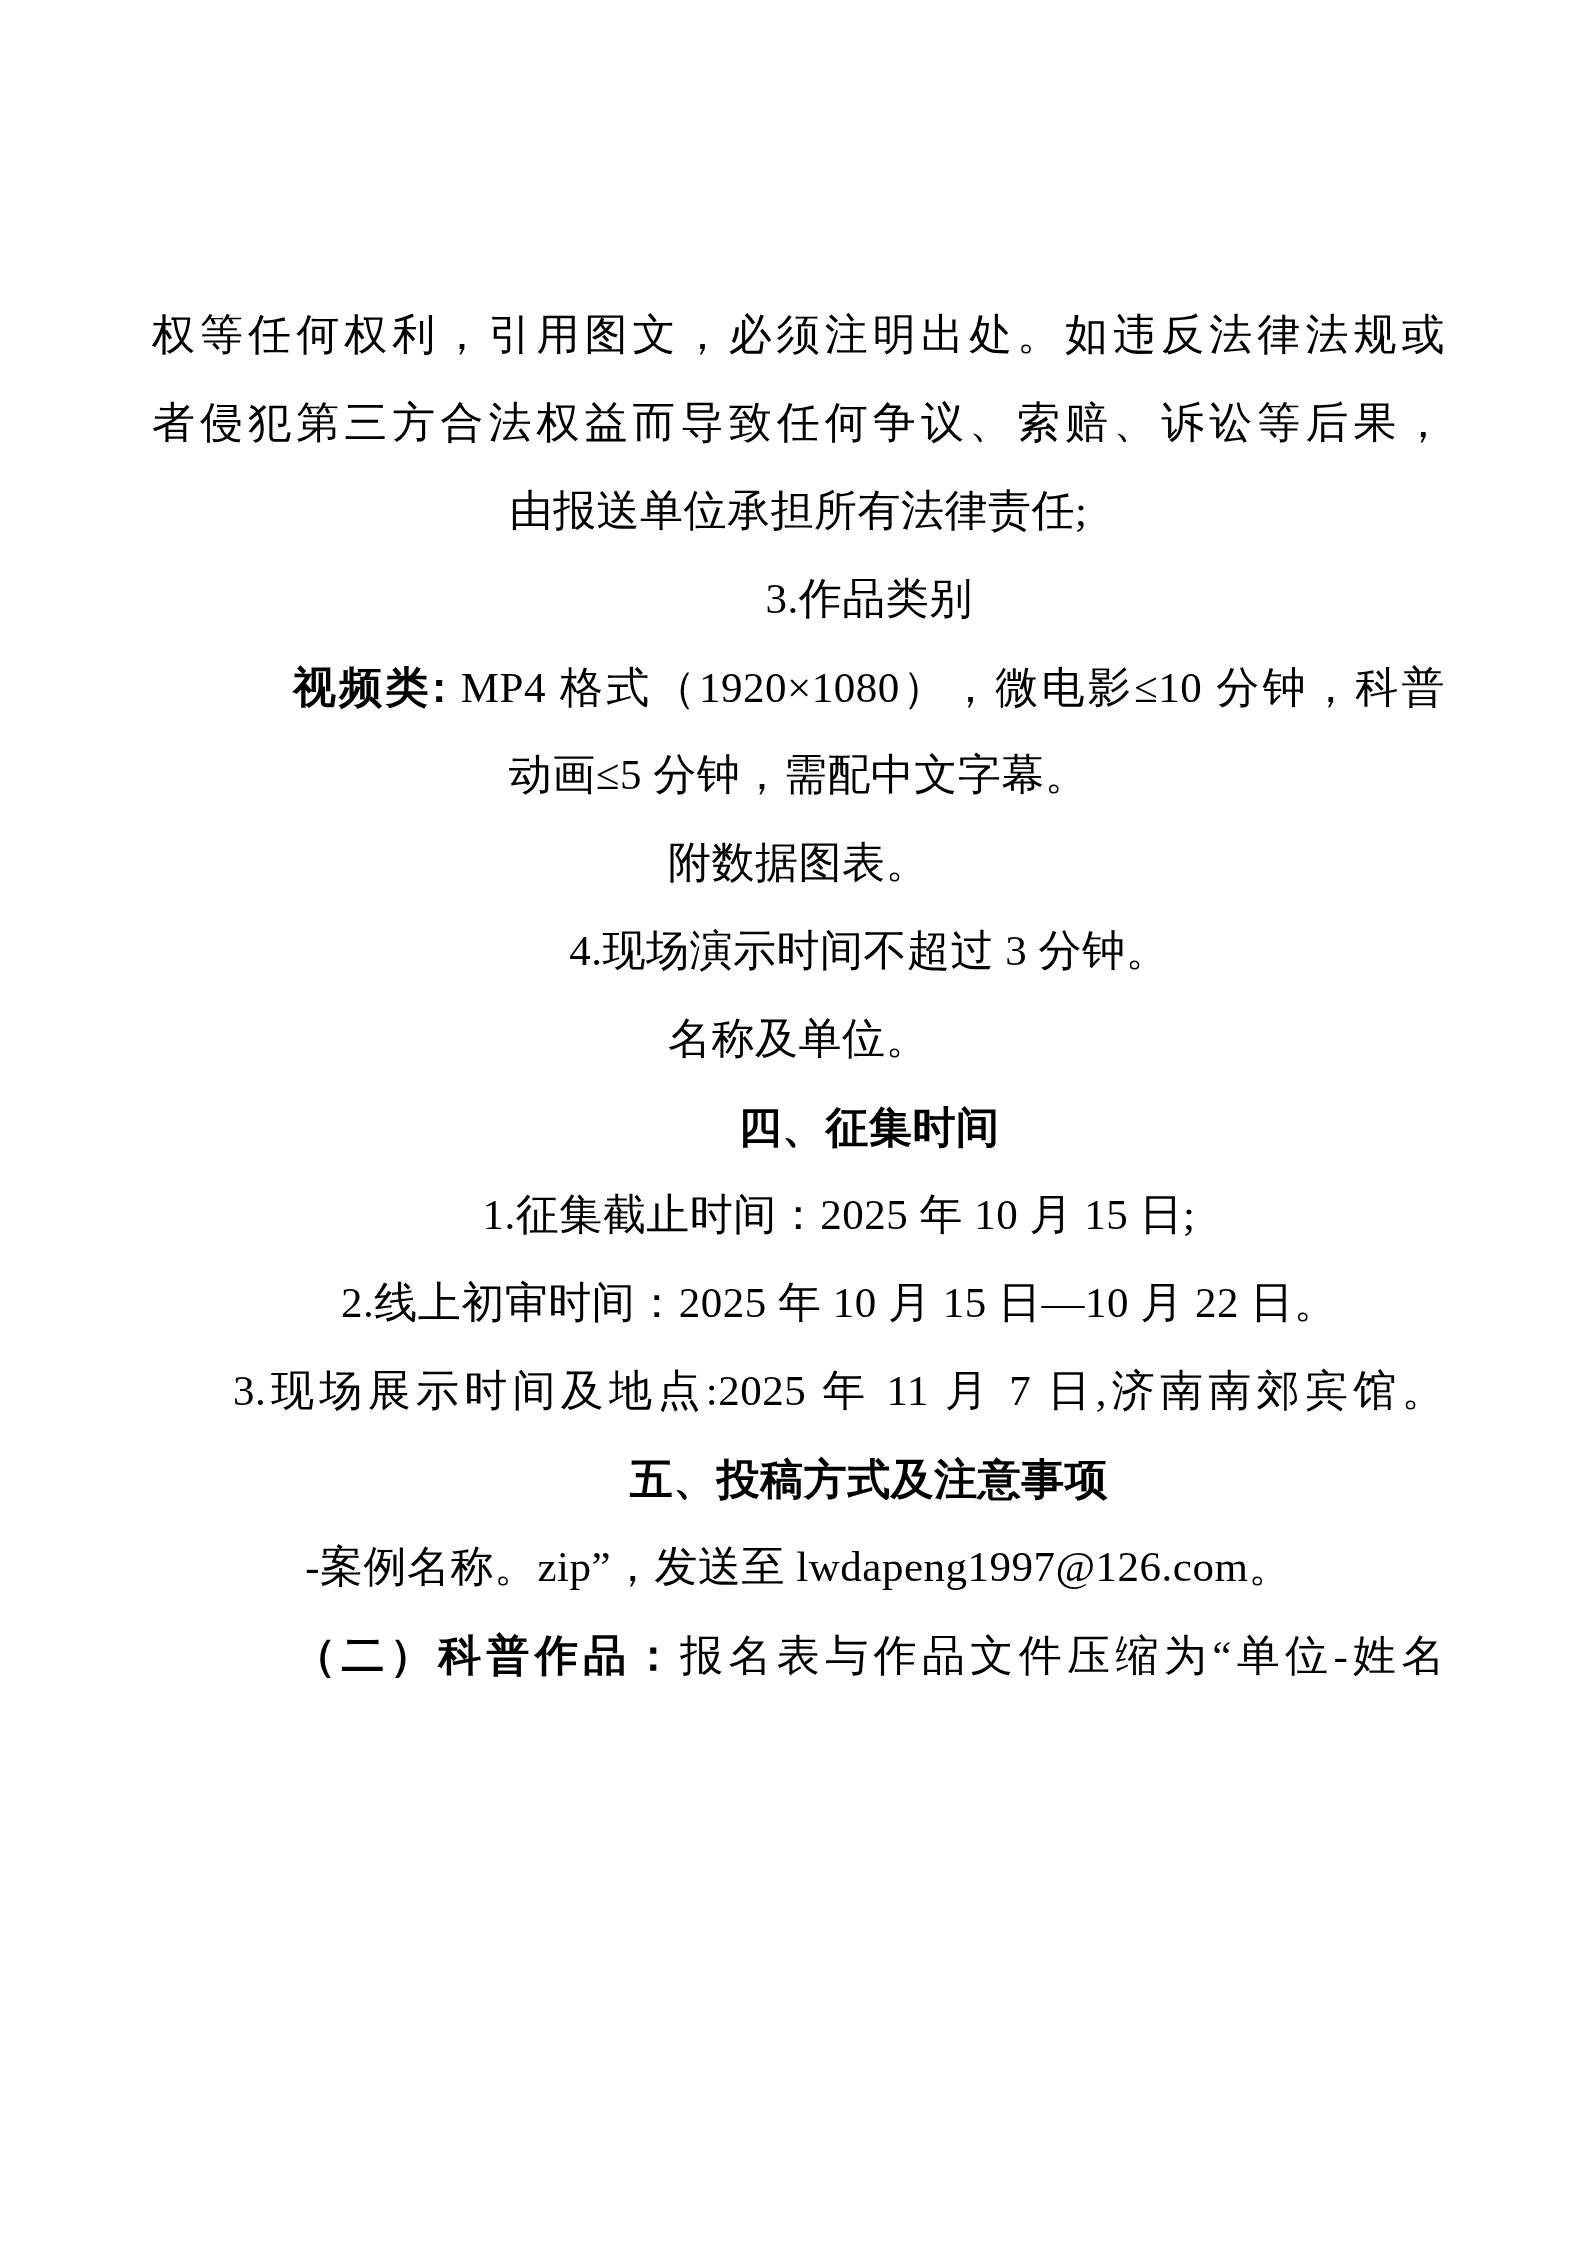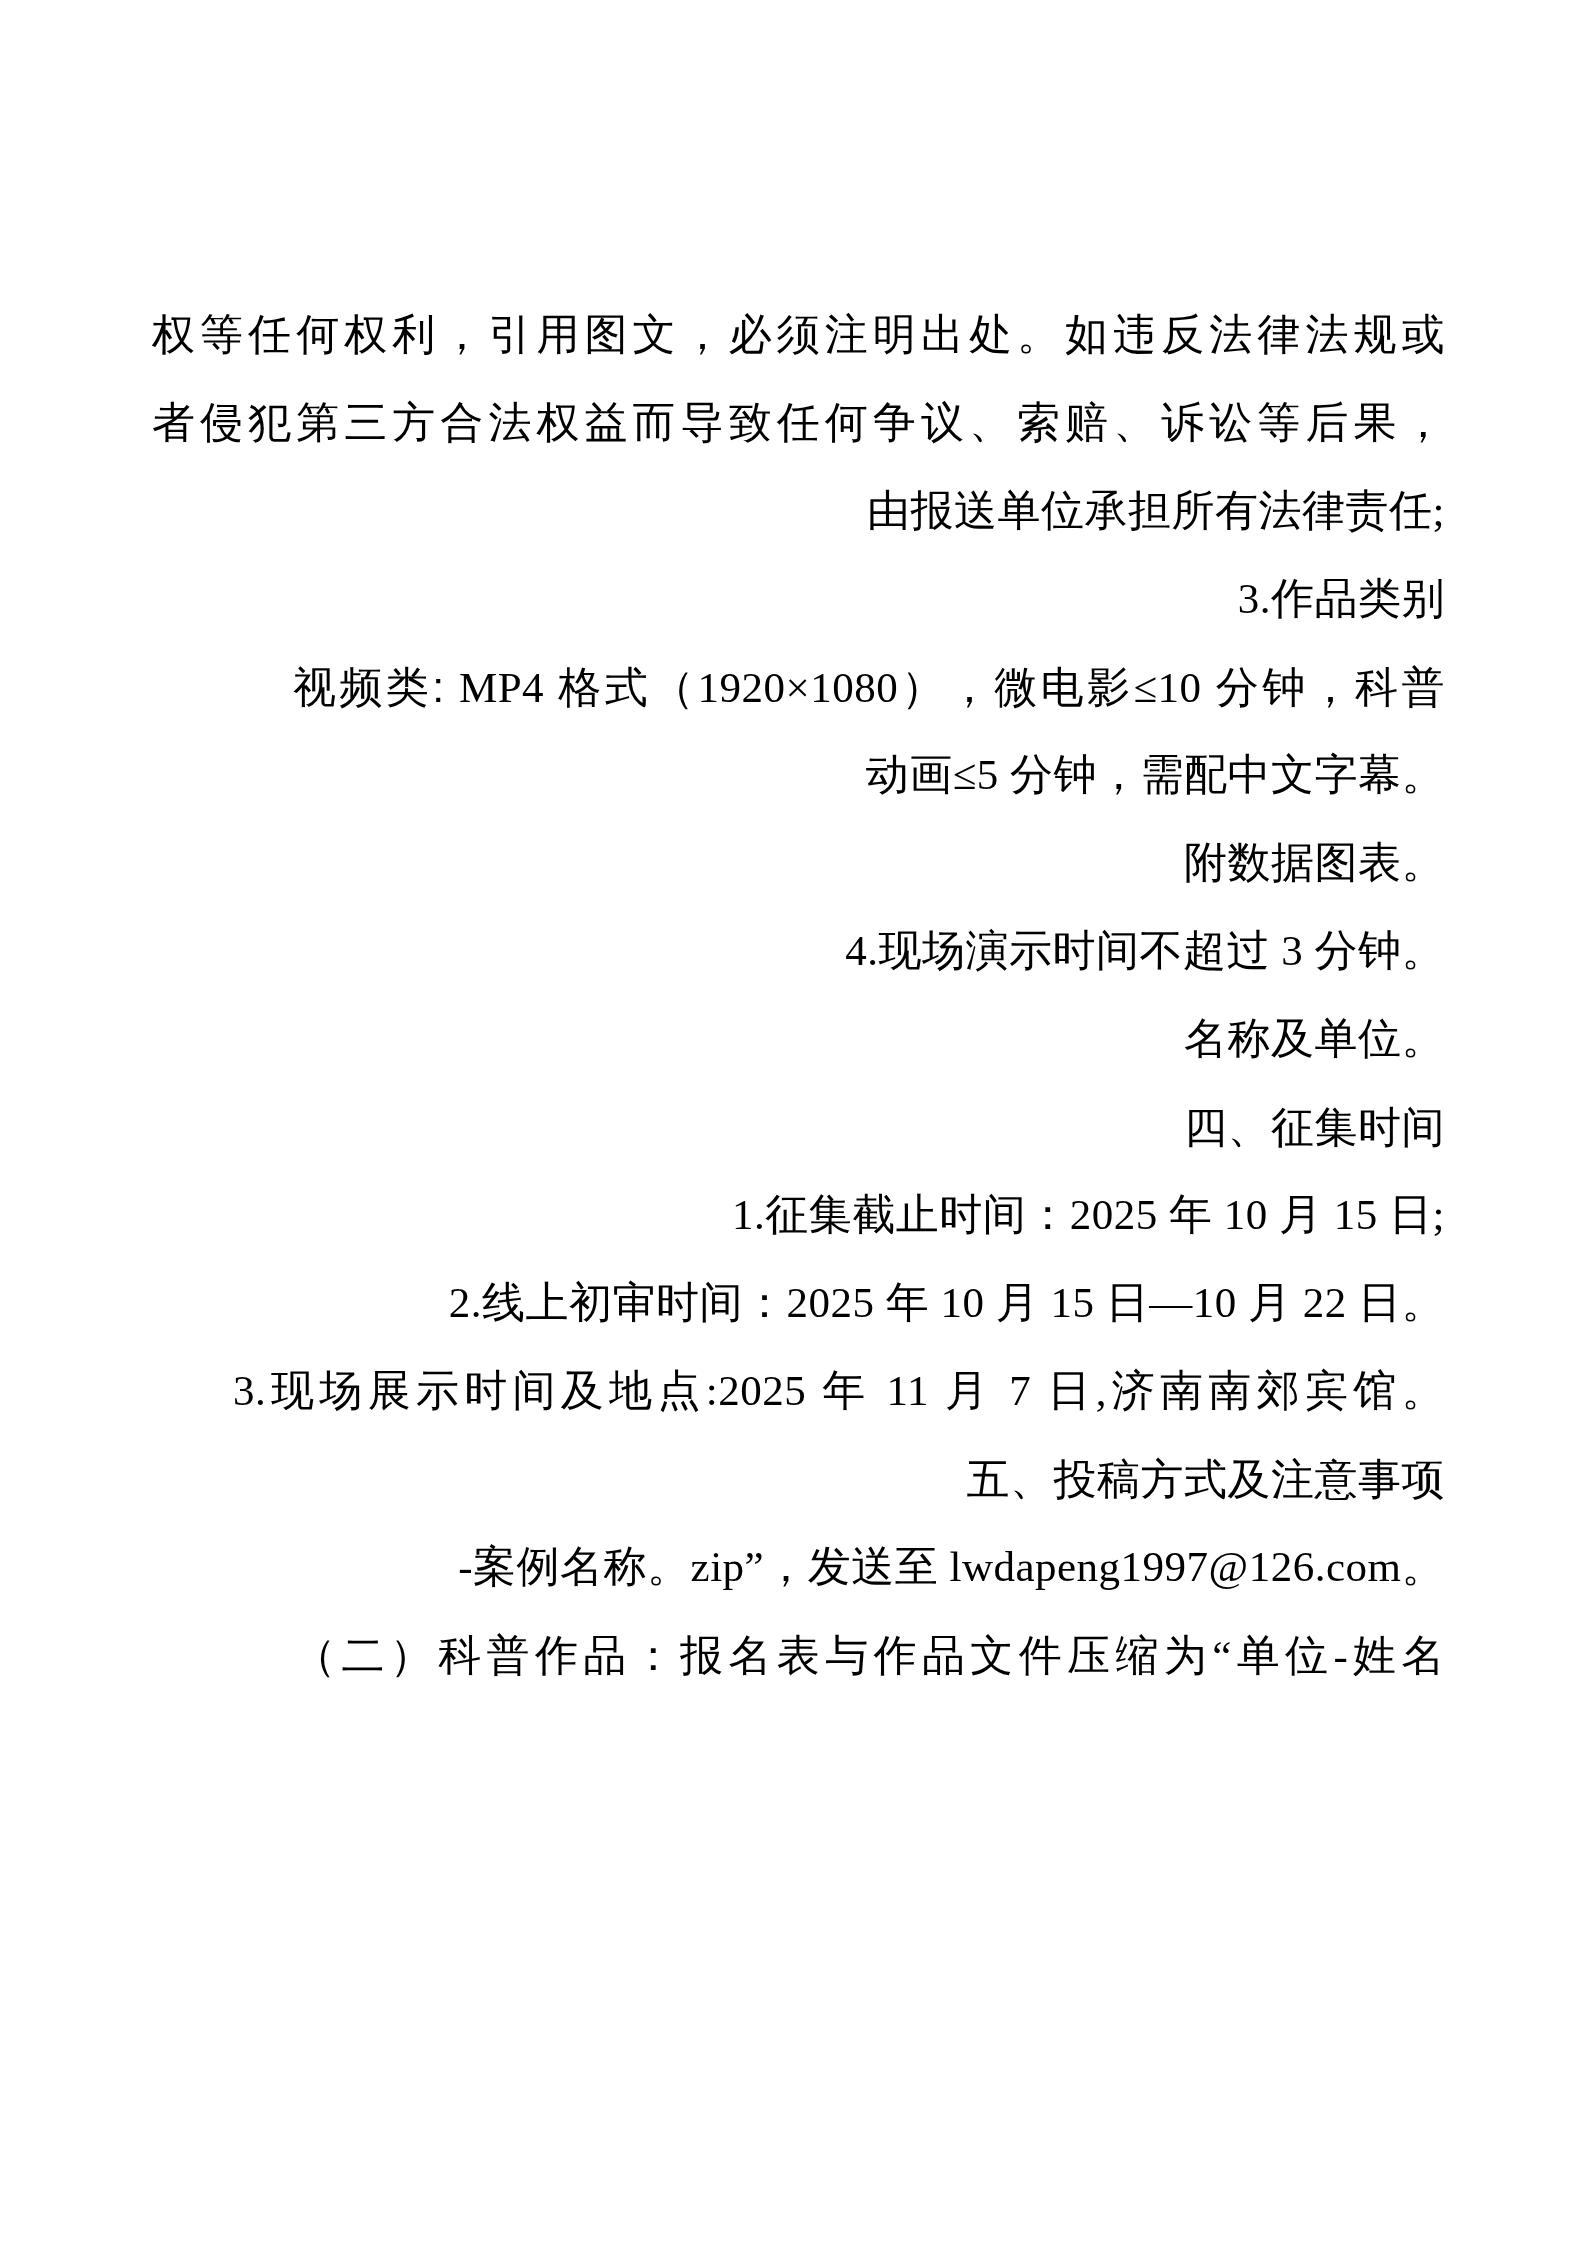--- a/index.html
+++ b/index.html
@@ -21,33 +21,33 @@
     left: 152px;
     top: 291px;
     width: 1293px;
   }
   .line {
     font-size: 43px;
     line-height: 88px;
     height: 88px;
     white-space: normal;
     overflow: hidden;
-    text-align: right;
+    text-align: center;
     letter-spacing: 0.5px;
   }
   .line.just {
     text-align: justify;
     text-align-last: justify;
     text-justify: inter-character;
   }
   .line.ind-a { padding-left: 141px; }
   .line.ind-b { padding-left: 81px; }
   .line .b,
   .line.heading {
-    font-weight: normal;
+    font-weight: bold;
     font-family: "Liberation Sans", "DejaVu Sans", sans-serif;
   }
   .page-number {
     position: absolute;
     left: 204px;
     top: 2062px;
     font-size: 31px;
     line-height: 40px;
     font-family: "Liberation Serif", "DejaVu Serif", serif;
   }

